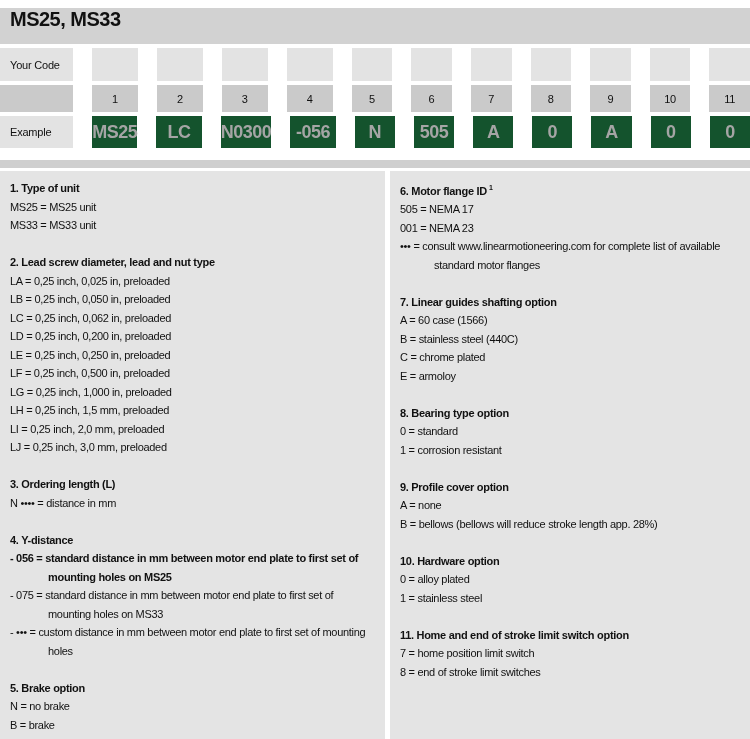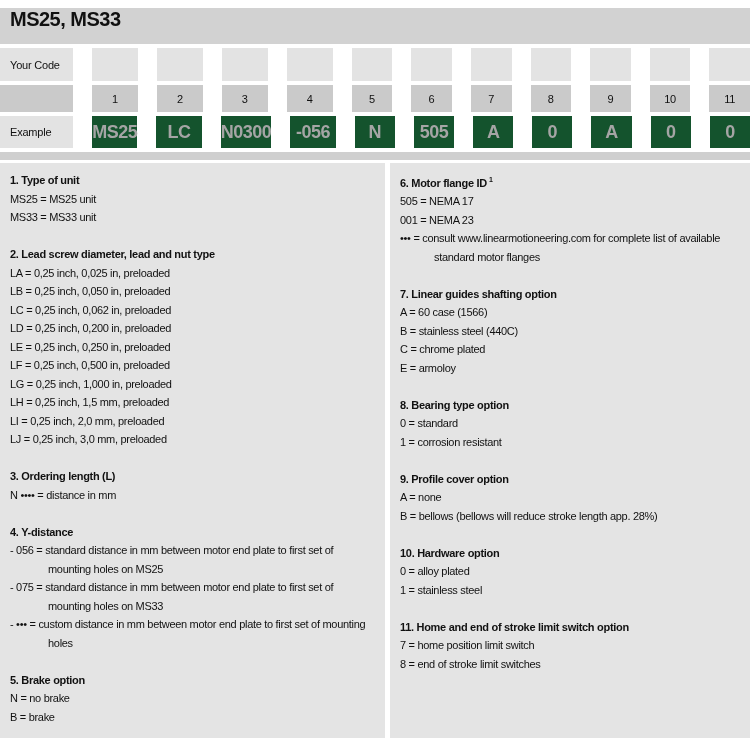--- a/index.html
+++ b/index.html
@@ -25,21 +25,21 @@
   
   .code-table { width: 750px; }
   .row {
     display: grid;
     grid-template-columns: 73px repeat(4, 1.13fr) repeat(7, 1fr);
     column-gap: 19px;
     margin-bottom: 4px;
   }
   .row-yourcode { height: 33px; }
   .row-numbers  { height: 27px; }
-  .row-example  { height: 32px; margin-bottom: 4px; }
+  .row-example  { height: 32px; margin-bottom: 12px; }
   .cell { display: flex; align-items: center; justify-content: center; }
   .light-cell { background: #e3e3e3; }
   .num-cell   { background: #cacaca; font-size: 11px; letter-spacing: -0.2px; }
   .label-cell {
     background: #e3e3e3; justify-content: flex-start; padding-left: 10px;
     font-size: 11px; letter-spacing: -0.2px;
   }
   .example-cell {
     background: #14532d; font-size: 18px; font-weight: bold;
     color: #a5a5a5; letter-spacing: -0.5px;
@@ -137,21 +137,21 @@
           <div class="entry">LH = 0,25 inch, 1,5 mm, preloaded</div>
           <div class="entry">LI = 0,25 inch, 2,0 mm, preloaded</div>
           <div class="entry">LJ = 0,25 inch, 3,0 mm, preloaded</div>
         </div>
         <div class="section">
           <div class="sec-heading">3. Ordering length  (L)</div>
           <div class="entry">N •••• = distance in mm</div>
         </div>
         <div class="section">
           <div class="sec-heading">4. Y-distance</div>
-          <div class="entry" style="padding-left: 38px; text-indent: -38px;">- 056 = standard distance in mm between motor end plate to first set of mounting holes on MS25</div>
+          <div class="entry" style="padding-left: 38px; text-indent: -38px; font-weight: bold;">- 056 = standard distance in mm between motor end plate to first set of mounting holes on MS25</div>
           <div class="entry" style="padding-left: 38px; text-indent: -38px;">- 075 = standard distance in mm between motor end plate to first set of mounting holes on MS33</div>
           <div class="entry" style="padding-left: 38px; text-indent: -38px;">- ••• = custom distance in mm between motor end plate to first set of mounting holes</div>
         </div>
         <div class="section">
           <div class="sec-heading">5. Brake option</div>
           <div class="entry">N = no brake</div>
           <div class="entry">B = brake</div>
         </div>
       </div>
     <div class="panel panel-right" id="panel-right">

